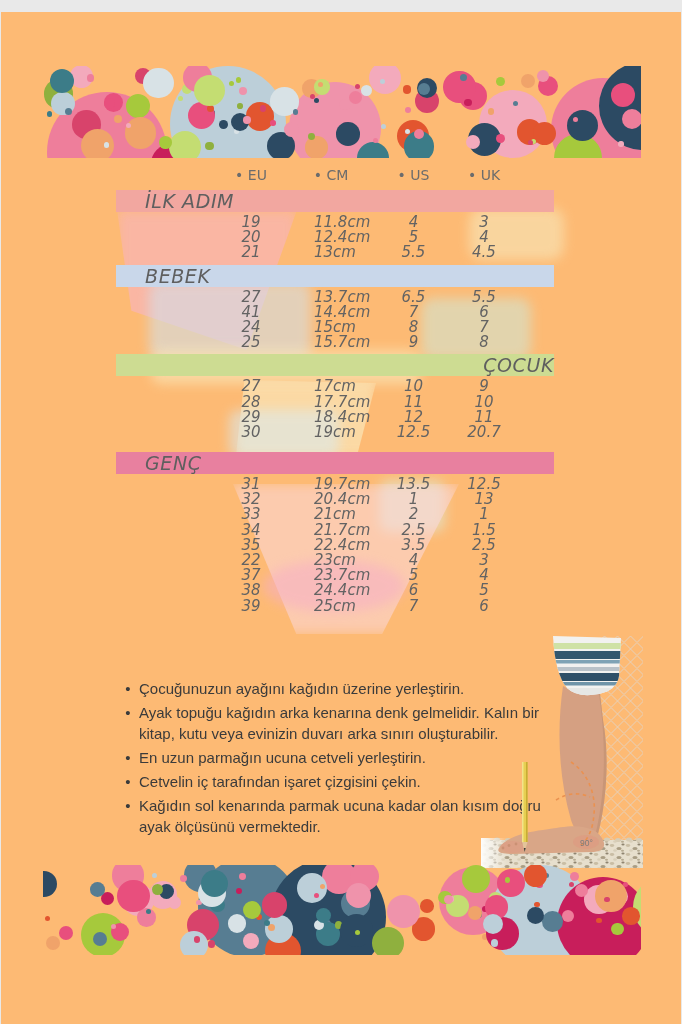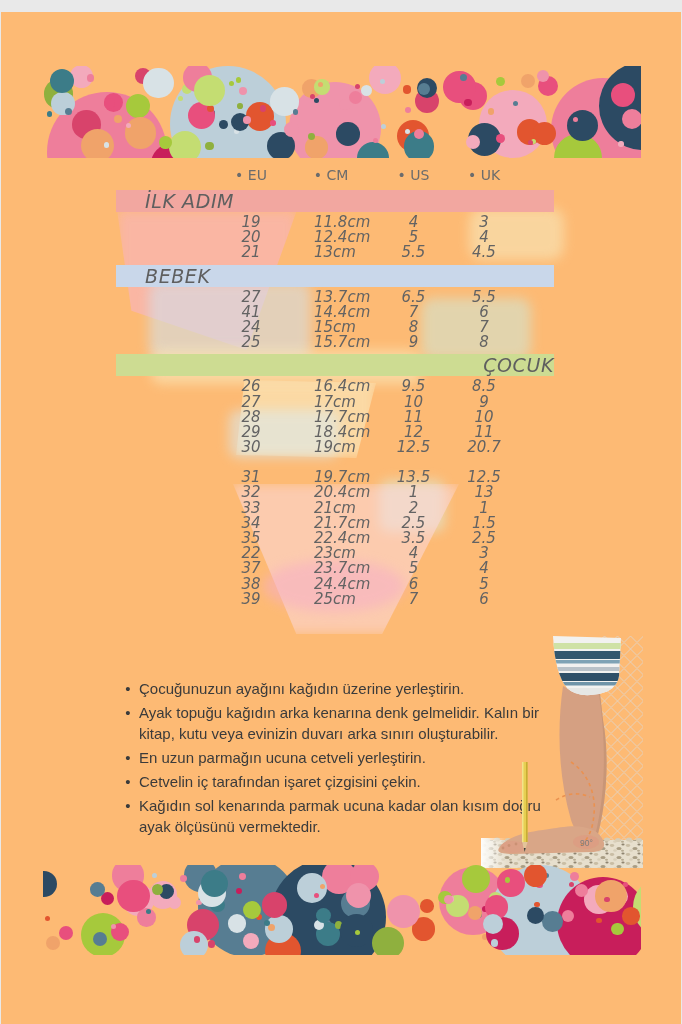--- a/index.html
+++ b/index.html
@@ -238,27 +238,20 @@
               <span class="cell c-us">9</span>
               <span class="cell c-uk">8</span>
             </div>
           </div>
         </div>
         <div class="section">
           <div class="banner" style="background: rgb(205, 220, 146); text-align: right;">ÇOCUK</div>
           <div class="rows">
             <div class="row">
               <span class="cell gut"></span>
-              <span class="cell c-eu">26</span>
-              <span class="cell c-cm">16.4cm</span>
-              <span class="cell c-us">9.5</span>
-              <span class="cell c-uk">8.5</span>
-            </div>
-            <div class="row">
-              <span class="cell gut"></span>
               <span class="cell c-eu">27</span>
               <span class="cell c-cm">17cm</span>
               <span class="cell c-us">10</span>
               <span class="cell c-uk">9</span>
             </div>
             <div class="row">
               <span class="cell gut"></span>
               <span class="cell c-eu">28</span>
               <span class="cell c-cm">17.7cm</span>
               <span class="cell c-us">11</span>
@@ -274,20 +267,21 @@
             <div class="row">
               <span class="cell gut"></span>
               <span class="cell c-eu">30</span>
               <span class="cell c-cm">19cm</span>
               <span class="cell c-us">12.5</span>
               <span class="cell c-uk">20.7</span>
             </div>
           </div>
         </div>
         <div class="section">
+          <div class="banner" style="background: rgb(232, 128, 159);">GENÇ</div>
           <div class="rows">
             <div class="row">
               <span class="cell gut"></span>
               <span class="cell c-eu">31</span>
               <span class="cell c-cm">19.7cm</span>
               <span class="cell c-us">13.5</span>
               <span class="cell c-uk">12.5</span>
             </div>
             <div class="row">
               <span class="cell gut"></span>

